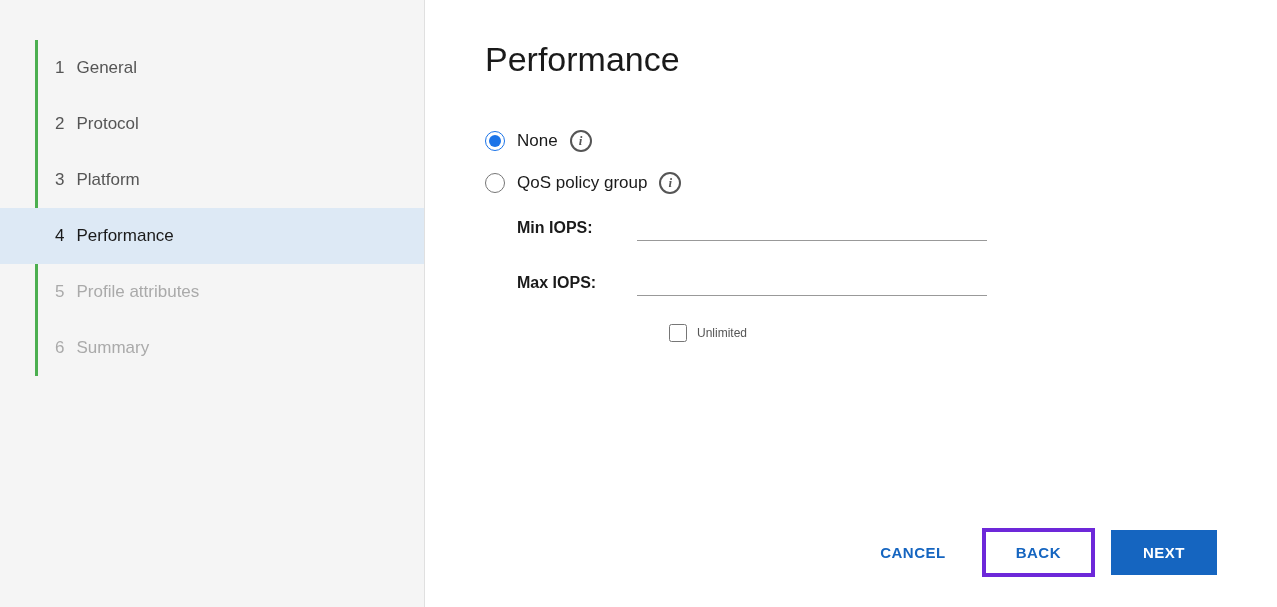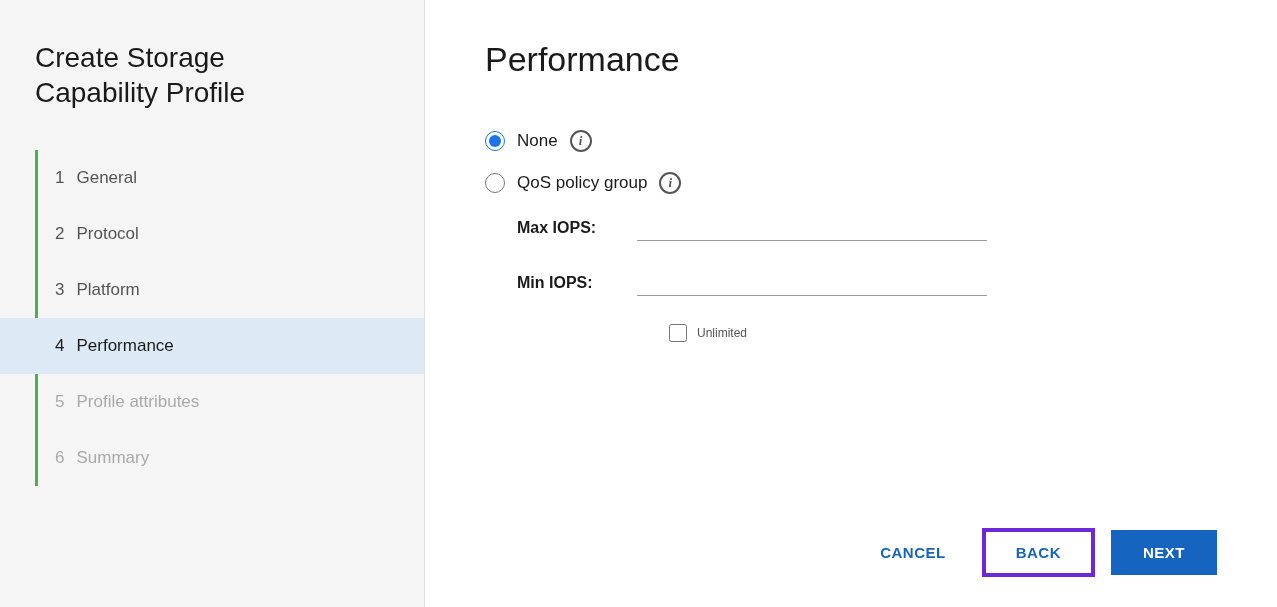--- a/index.html
+++ b/index.html
@@ -226,22 +226,20 @@
       letter-spacing: 0.5px;
       cursor: pointer;
       padding: 12px 30px;
       text-transform: uppercase;
     }
   </style>
 </head>
 <body>
 
 <div class="sidebar">
-  <div class="sidebar-title" style="white-space: pre-line;">Create Storage
-Capability Profile</div>
   <div class="sidebar-steps">
 
     <div class="step-item">
       <span class="step-number">1</span>
       <span>General</span>
     </div>
 
     <div class="step-item">
       <span class="step-number">2</span>
       <span>Protocol</span>
@@ -282,26 +280,26 @@
     </div>
 
     <div class="radio-group">
       <input type="radio" name="performance" id="radio-qos" style="">
       <label for="radio-qos" class="radio-label">QoS policy group</label>
       <span class="info-icon">i</span>
     </div>
 
     <div class="iops-fields">
       <div class="iops-row">
-        <label class="iops-label">Max IOPS:</label>
+        <label class="iops-label">Min IOPS:</label>
         <input type="text" class="iops-input" value="" style="">
       </div>
 
       <div class="iops-row">
-        <label class="iops-label">Min IOPS:</label>
+        <label class="iops-label">Max IOPS:</label>
         <input type="text" class="iops-input" value="" style="">
       </div>
 
       <div class="checkbox-row">
         <input type="checkbox" id="unlimited-check" style="">
         <label for="unlimited-check" class="checkbox-label">Unlimited</label>
       </div>
     </div>
 
   </div>

